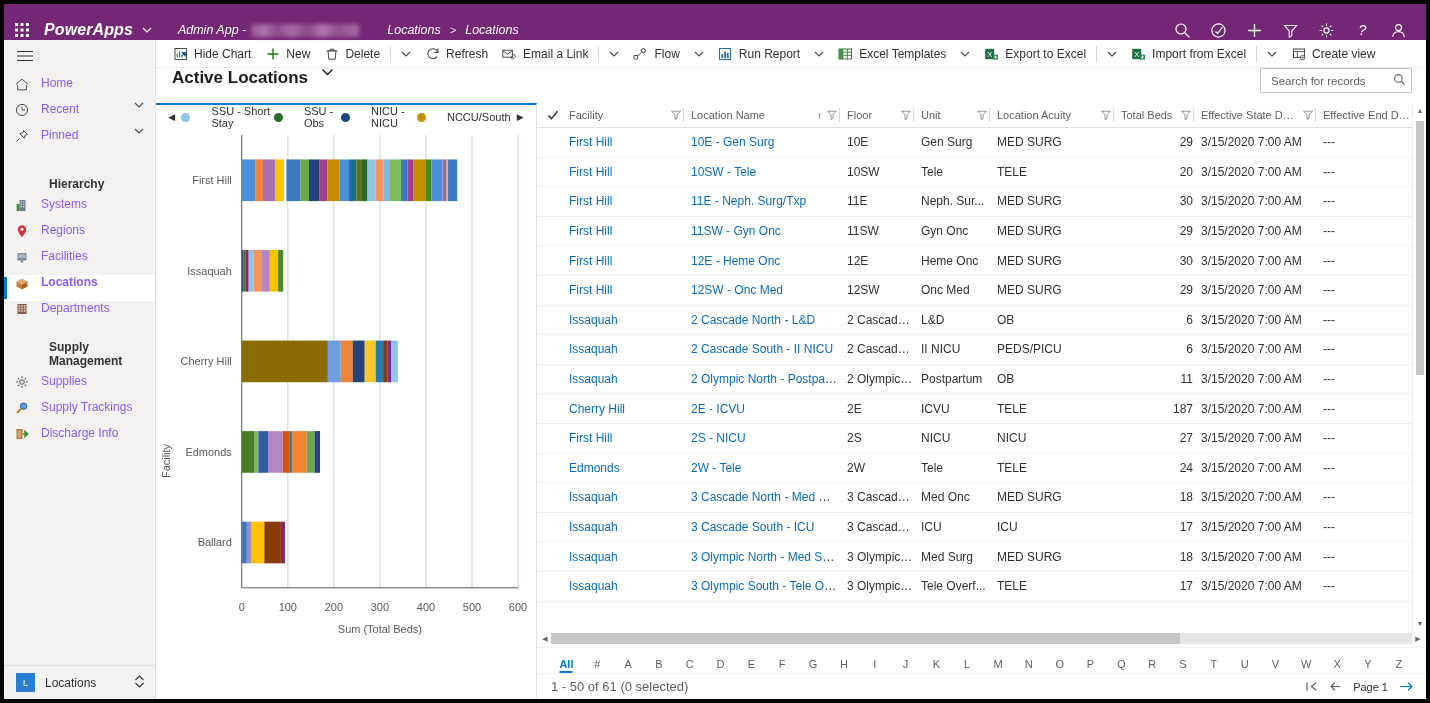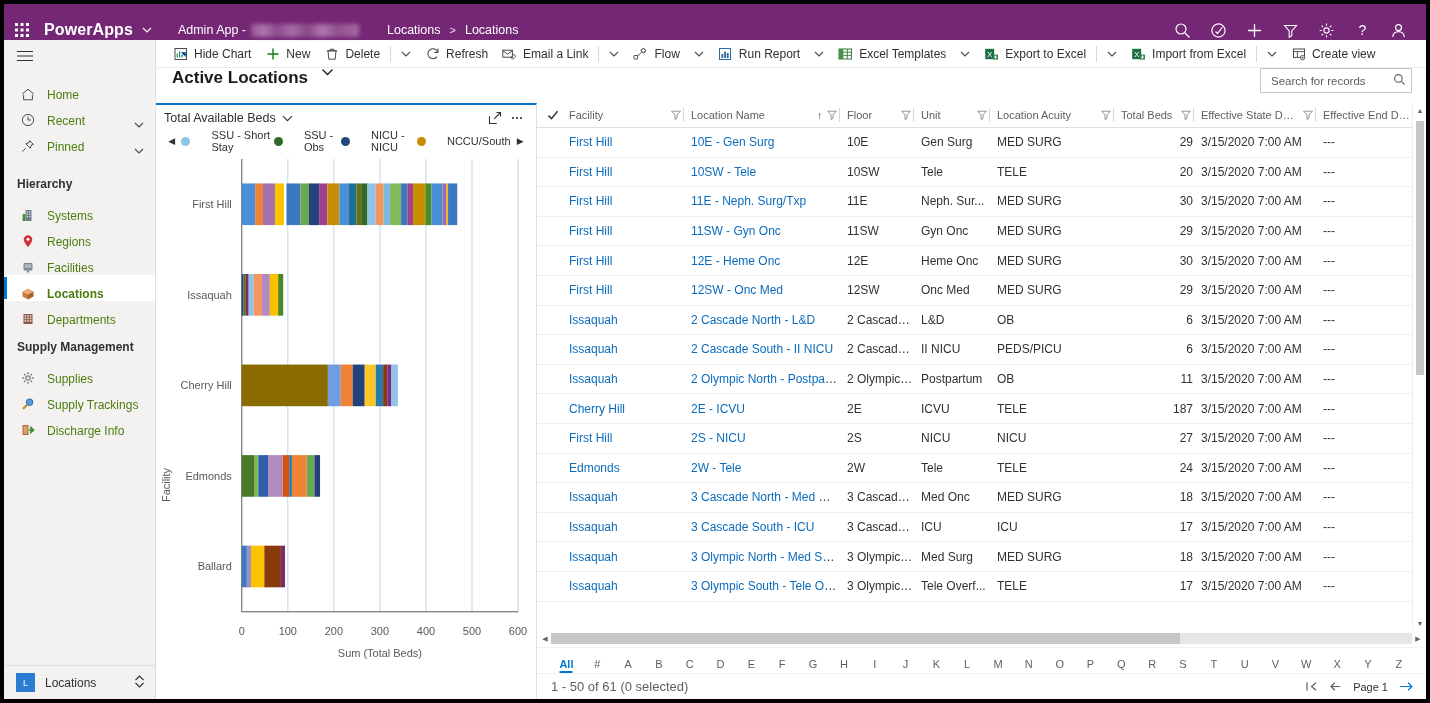--- a/index.html
+++ b/index.html
@@ -8,21 +8,21 @@
     width:1430px; height:703px;
     font-family:"Liberation Sans", sans-serif;
     font-size:12px; color:#323130;
     background:#000; overflow:hidden;
   }
   #app { position:relative; width:1430px; height:703px; background:#fff;
          border:4px solid #000; overflow:hidden; }
 
   
   .topbar { height:36px; background:#742774; display:flex; align-items:center;
-            color:#fff; padding:16px 10px 0 0; }
+            color:#fff; padding:16px 10px 0 0;font-style:italic; }
   .waffle { width:36px; height:36px; display:flex; align-items:center; justify-content:center; cursor:pointer; }
   .waffle svg { display:block; }
   .brand { font-size:16px; font-weight:bold; letter-spacing:.1px; margin-left:4px; }
   .brand-chev { margin-left:9px; opacity:.95; display:inline-flex; align-items:center; }
   .appname { margin-left:26px; font-size:12.5px; display:flex; align-items:flex-end; gap:5px; }
   .redacted { display:inline-block; width:108px; height:13px; border-radius:2px;
      background:linear-gradient(90deg,#9a5a98 0%, #b07ab0 12%, #8e4e8e 24%, #ab72ab 38%,
        #8a4a8a 52%, #b47db4 66%, #945292 80%, #a96fa8 100%);
      filter:blur(2.1px); opacity:.95; vertical-align:middle; }
   .crumb { margin-left:28px; font-size:12.5px; display:flex; align-items:center; gap:9px; }
@@ -34,29 +34,29 @@
   .ticon svg { display:block; }
 
   
   .body { display:flex; height:659px; }
 
   
   .sidebar { width:152px; background:#f3f2f1; border-right:1px solid #e1dfdd;
              display:flex; flex-direction:column; flex:0 0 152px; }
   .hamburger { height:32px; display:flex; align-items:center; padding-left:13px; cursor:pointer; }
   .nav-scroll { flex:1 1 auto; overflow:hidden; padding-top:4px; }
-  .nav-item { height:26px; display:flex; align-items:flex-end; padding-left:16px;
-              cursor:pointer; position:relative; font-size:12px; color:#4d7c0f; }
+  .nav-item { height:26px; display:flex; align-items:flex-start; padding-left:10px;
+              cursor:pointer; position:relative; font-size:12px; color:#8b5cf6; }
   .nav-item .ni-ico { width:16px; height:16px; margin-right:11px; display:flex;
                       align-items:center; justify-content:center; flex:0 0 16px; }
   .nav-item .ni-chev { margin-left:auto; margin-right:11px; display:flex; }
   .nav-item.selected { background:#ffffff; font-weight:600; }
   .nav-item.selected::before { content:""; position:absolute; left:0; top:2px; bottom:2px;
               width:3px; background:#0078d4; }
-  .nav-group { font-size:12px; font-weight:bold; color:#323130; padding:13px 0 6px 13px; }
+  .nav-group { font-size:12px; font-weight:bold; color:#323130; padding:13px 0 6px 13px;margin-left:32px; }
   .nav-pad { height:10px; }
   .sidebar-foot { border-top:1px solid #e1dfdd; height:34px; display:flex; align-items:center;
                   padding:0 10px 0 12px; cursor:pointer; }
   .sq { width:19px; height:19px; background:#2b7cd3; color:#fff; font-size:9px;
         display:flex; align-items:center; justify-content:center; margin-right:10px; flex:0 0 19px; }
   .sidebar-foot .lbl { font-size:12px; flex:1 1 auto; }
 
   
   .main { flex:1 1 auto; display:flex; flex-direction:column; min-width:0; }
 
@@ -577,44 +577,20 @@
                 <circle cx="5.4" cy="5.4" r="3.8" stroke="#605e5c" stroke-width="1.1" fill="none"></circle>
                 <path d="M8.3 8.3l3.3 3.3" stroke="#605e5c" stroke-width="1.1"></path>
               </svg>
           </span>
         </div>
       </div>
 
       <div class="content">
 
         <div class="chartpane">
-          <div class="chart-top">
-            <span class="chart-title">Total Available Beds</span>
-            <span class="chart-title-chev">
-              <svg width="11" height="7" viewBox="0 0 11 7">
-                  <path d="M1 1.2l4.5 4.5L10 1.2" stroke="#323130" stroke-width="1.1" fill="none"></path>
-                </svg>
-            </span>
-            <span class="ct-spacer"></span>
-            <span class="ct-ico">
-              <svg width="14" height="14" viewBox="0 0 14 14">
-                  <path d="M1.5 5.2v7.3h7.3" stroke="#323130" stroke-width="1.1" fill="none"></path>
-                  <path d="M6.2 7.8l6.3-6.3M8.4 1.5h4.1v4.1" stroke="#323130" stroke-width="1.1" fill="none"></path>
-                </svg>
-            </span>
-            <span class="ct-ico">
-              <svg width="14" height="14" viewBox="0 0 14 14">
-                  <g fill="#323130">
-                    <circle cx="3" cy="7" r="1.1"></circle>
-                    <circle cx="7" cy="7" r="1.1"></circle>
-                    <circle cx="11" cy="7" r="1.1"></circle>
-                  </g>
-                </svg>
-            </span>
-          </div>
 
           <div class="legendrow">
             <span class="lg-arrow">◀</span>
             <span class="lg-items">
               <span class="lg-item">
                 <span class="lg-dot" style="background:#8ec4e8"></span>
                 <span>SSU - Short Stay</span>
               </span>
               <span class="lg-item">
                 <span class="lg-dot" style="background:#2f6b28"></span>

